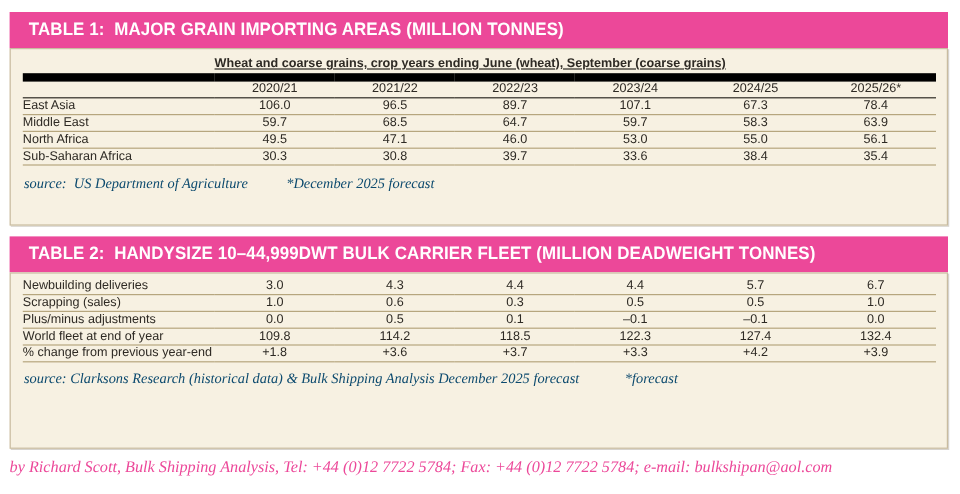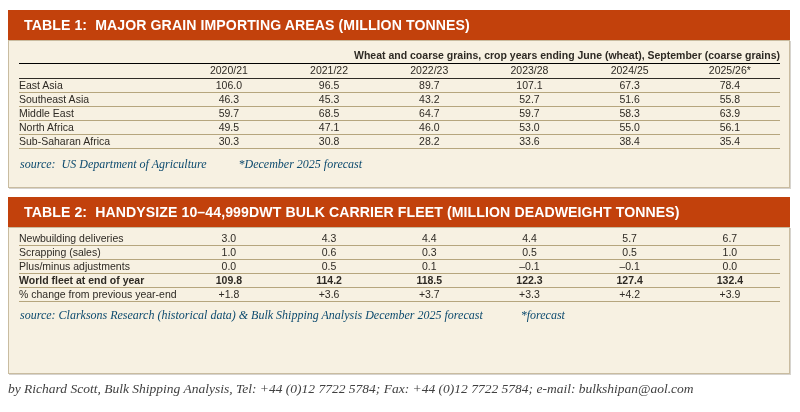--- a/index.html
+++ b/index.html
@@ -7,21 +7,21 @@
   body {
     width: 800px; height: 412px; overflow: hidden;
     background: #ffffff;
     font-family: "Liberation Sans", sans-serif;
   }
   .page { position: relative; width: 800px; height: 412px; }
 
   
   .bar {
     position: absolute; left: 8px; width: 782px; height: 30px;
-    background: #c2410c; color: #ffffff;
+    background: #ec4899; color: #ffffff;
     display: flex; align-items: center;
   }
   .bar1 { top: 10px; }
   .bar2 { top: 197px; }
   .bar-title {
     font-weight: bold; font-size: 15px; line-height: 30px;
     padding-left: 17px; white-space: pre; letter-spacing: 0.1px;
     transform: scaleX(0.94); transform-origin: 0 50%;
   }
 
@@ -38,44 +38,44 @@
   col.c-label { width: 21%; }
   td {
     padding: 0; margin: 0; font-size: 10.5px; line-height: 13px; height: 13px;
     color: #2e2a24; white-space: nowrap;
   }
   td.v { text-align: center; }
   td.lbl { text-align: left; margin-left: 12px; }
 
   tr.subtitle-row td {
     font-weight: bold; height: 16px; vertical-align: bottom;
-    border-bottom: 1px solid #000000; padding-bottom: 1px; text-align: right;
+    border-bottom: 7px solid #000000; padding-bottom: 1px; text-align: left; text-decoration: underline;
   }
   tr.years-row td {
     font-weight: normal; text-align: center; height: 15px; vertical-align: middle;
     border-bottom: 1px solid #2f2b25;
   }
   tr.years-row td.lbl { text-align: left; }
   .panel2 tr.years-row td { height: 21px; border-top: 1px solid #b19f74; }
   tr.r td { border-bottom: 1px solid #b6a67e; }
-  tr.total td { font-weight: bold; border-top: 1px solid #4a4336; }
+  tr.total td { font-weight: normal; border-top: 1px solid #4a4336; }
 
   .src {
     margin-top: 8px; padding-left: 1px;
     font-family: "Liberation Serif", serif; font-style: italic;
     font-size: 12px; color: #0c4a6e; white-space: pre;
   }
   .panel2 .src { margin-top: 6px; }
   .src .note1 { margin-left: 32px; }
   .src .note2 { margin-left: 38px; font-family: Liberation Serif, serif; }
 
   .footer {
     position: absolute; left: 8px; top: 381px; width: 784px;
     font-family: "Liberation Serif", serif; font-style: italic;
-    font-size: 13.5px; color: #404040; white-space: nowrap;
+    font-size: 13.5px; color: #ec4899; white-space: nowrap;
   }
 </style>
 </head>
 <body>
 
 <div class="page">
 
   <div class="bar bar1">
     <span class="bar-title">TABLE 1:  MAJOR GRAIN IMPORTING AREAS (MILLION TONNES)</span>
   </div>
@@ -94,43 +94,34 @@
       <tbody>
           <tr class="subtitle-row">
         <td class="lbl"></td>
         <td colspan="6">Wheat and coarse grains, crop years ending June (wheat), September (coarse grains)</td>
       </tr>
       <tr class="years-row">
         <td class="lbl"></td>
         <td class="v">2020/21</td>
         <td class="v">2021/22</td>
         <td class="v">2022/23</td>
-        <td class="v">2023/28</td>
+        <td class="v">2023/24</td>
         <td class="v">2024/25</td>
         <td class="v">2025/26*</td>
       </tr>
       <tr class="r">
         <td class="lbl">East Asia</td>
         <td class="v">106.0</td>
         <td class="v">96.5</td>
         <td class="v">89.7</td>
         <td class="v">107.1</td>
         <td class="v">67.3</td>
         <td class="v">78.4</td>
       </tr>
       <tr class="r">
-        <td class="lbl">Southeast Asia</td>
-        <td class="v">46.3</td>
-        <td class="v">45.3</td>
-        <td class="v">43.2</td>
-        <td class="v">52.7</td>
-        <td class="v">51.6</td>
-        <td class="v">55.8</td>
-      </tr>
-      <tr class="r">
         <td class="lbl">Middle East</td>
         <td class="v">59.7</td>
         <td class="v">68.5</td>
         <td class="v">64.7</td>
         <td class="v">59.7</td>
         <td class="v">58.3</td>
         <td class="v">63.9</td>
       </tr>
       <tr class="r">
         <td class="lbl">North Africa</td>
@@ -138,21 +129,21 @@
         <td class="v">47.1</td>
         <td class="v">46.0</td>
         <td class="v">53.0</td>
         <td class="v">55.0</td>
         <td class="v">56.1</td>
       </tr>
       <tr class="r">
         <td class="lbl">Sub-Saharan Africa</td>
         <td class="v">30.3</td>
         <td class="v">30.8</td>
-        <td class="v">28.2</td>
+        <td class="v">39.7</td>
         <td class="v">33.6</td>
         <td class="v">38.4</td>
         <td class="v">35.4</td>
       </tr>
     </tbody>
       </table>
     <div class="src"><span>source:  US Department of Agriculture</span><span class="note1">*December 2025 forecast</span></div>
   </div>
 
   <div class="bar bar2">

